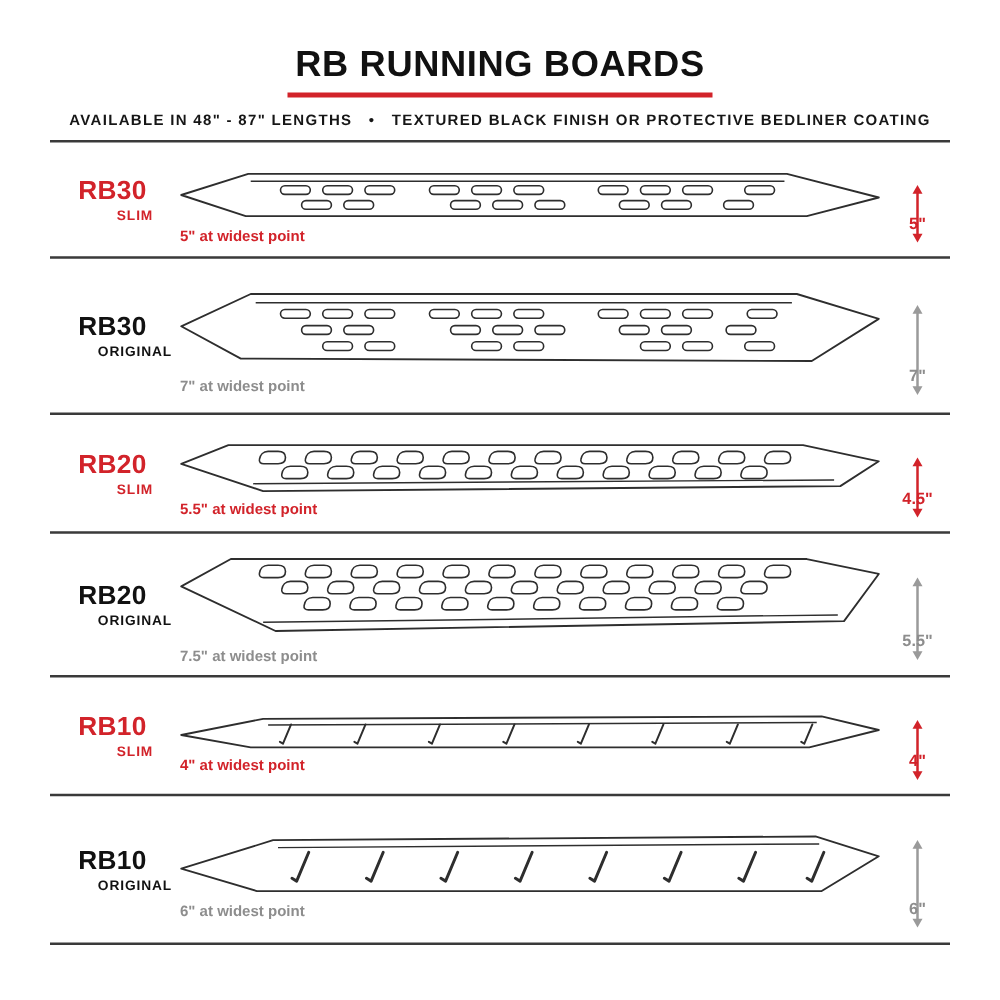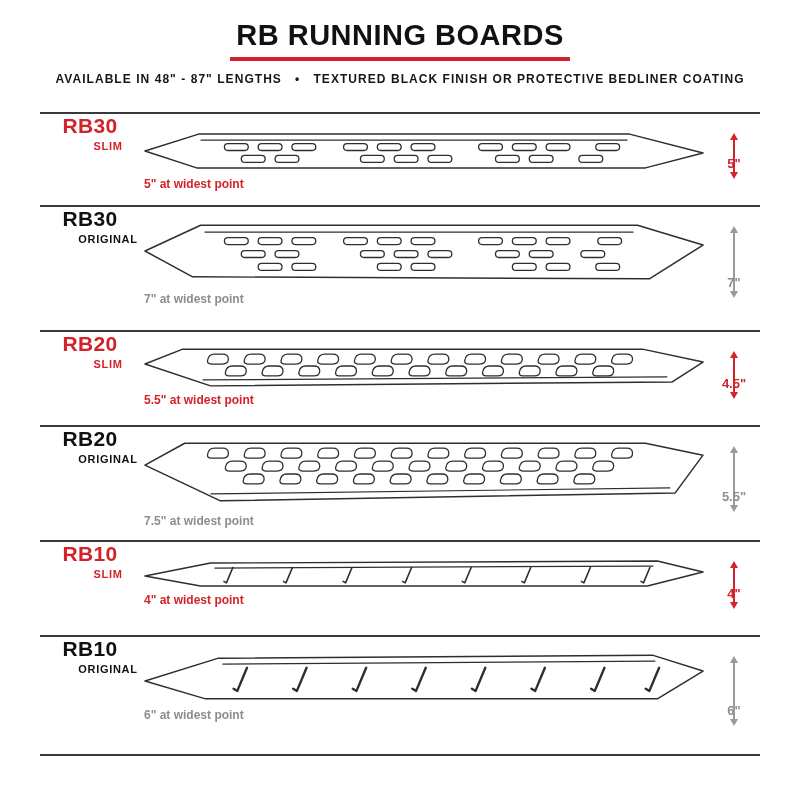--- a/index.html
+++ b/index.html
@@ -11,31 +11,31 @@
   }
   *{box-sizing:border-box;margin:0;padding:0;}
   html,body{background:#ffffff;}
   body{
     width:800px;height:800px;overflow:hidden;
     font-family:"Liberation Sans",sans-serif;
     color:var(--ink);
   }
   .page{padding:0 40px;width:800px;height:800px;}
   
-  .header{padding-top:16px;height:112px;text-align:center;}
+  .header{padding-top:32px;height:112px;text-align:center;}
   .title-text{
     display:inline-block;font-size:29px;font-weight:bold;letter-spacing:.5px;
     font-stretch:condensed;border-bottom:4px solid var(--red);padding:0 6px 5px;
   }
   .subtitle{
     margin-top:11px;font-size:12px;font-weight:bold;letter-spacing:1.05px;
     white-space:pre;color:#161616;
   }
   
-  .row{display:flex;align-items:flex-start;border-top:2px solid var(--line);}
+  .row{display:flex;align-items:center;border-top:2px solid var(--line);}
   .row:last-child{border-bottom:2px solid var(--line);}
   .r1{height:93px}.r2{height:125px}.r3{height:95px}.r4{height:115px}.r5{height:95px}.r6{height:121px}
   .label{width:100px;display:flex;flex-direction:column;justify-content:center;align-items:center;text-align:center;}
   .model{font-size:21px;font-weight:bold;letter-spacing:.3px;}
   .variant{font-size:11px;font-weight:bold;letter-spacing:.7px;margin-top:2px;margin-left:36px;}
   .slim .model,.slim .variant{color:var(--red);}
   .original .model,.original .variant{color:var(--ink);}
   .middle{flex:1;position:relative;display:flex;align-items:center;justify-content:center;padding:8px 0 16px;}
   .widest{position:absolute;left:4px;bottom:5px;font-size:12px;font-weight:bold;}
   .slim .widest{color:var(--red);}

